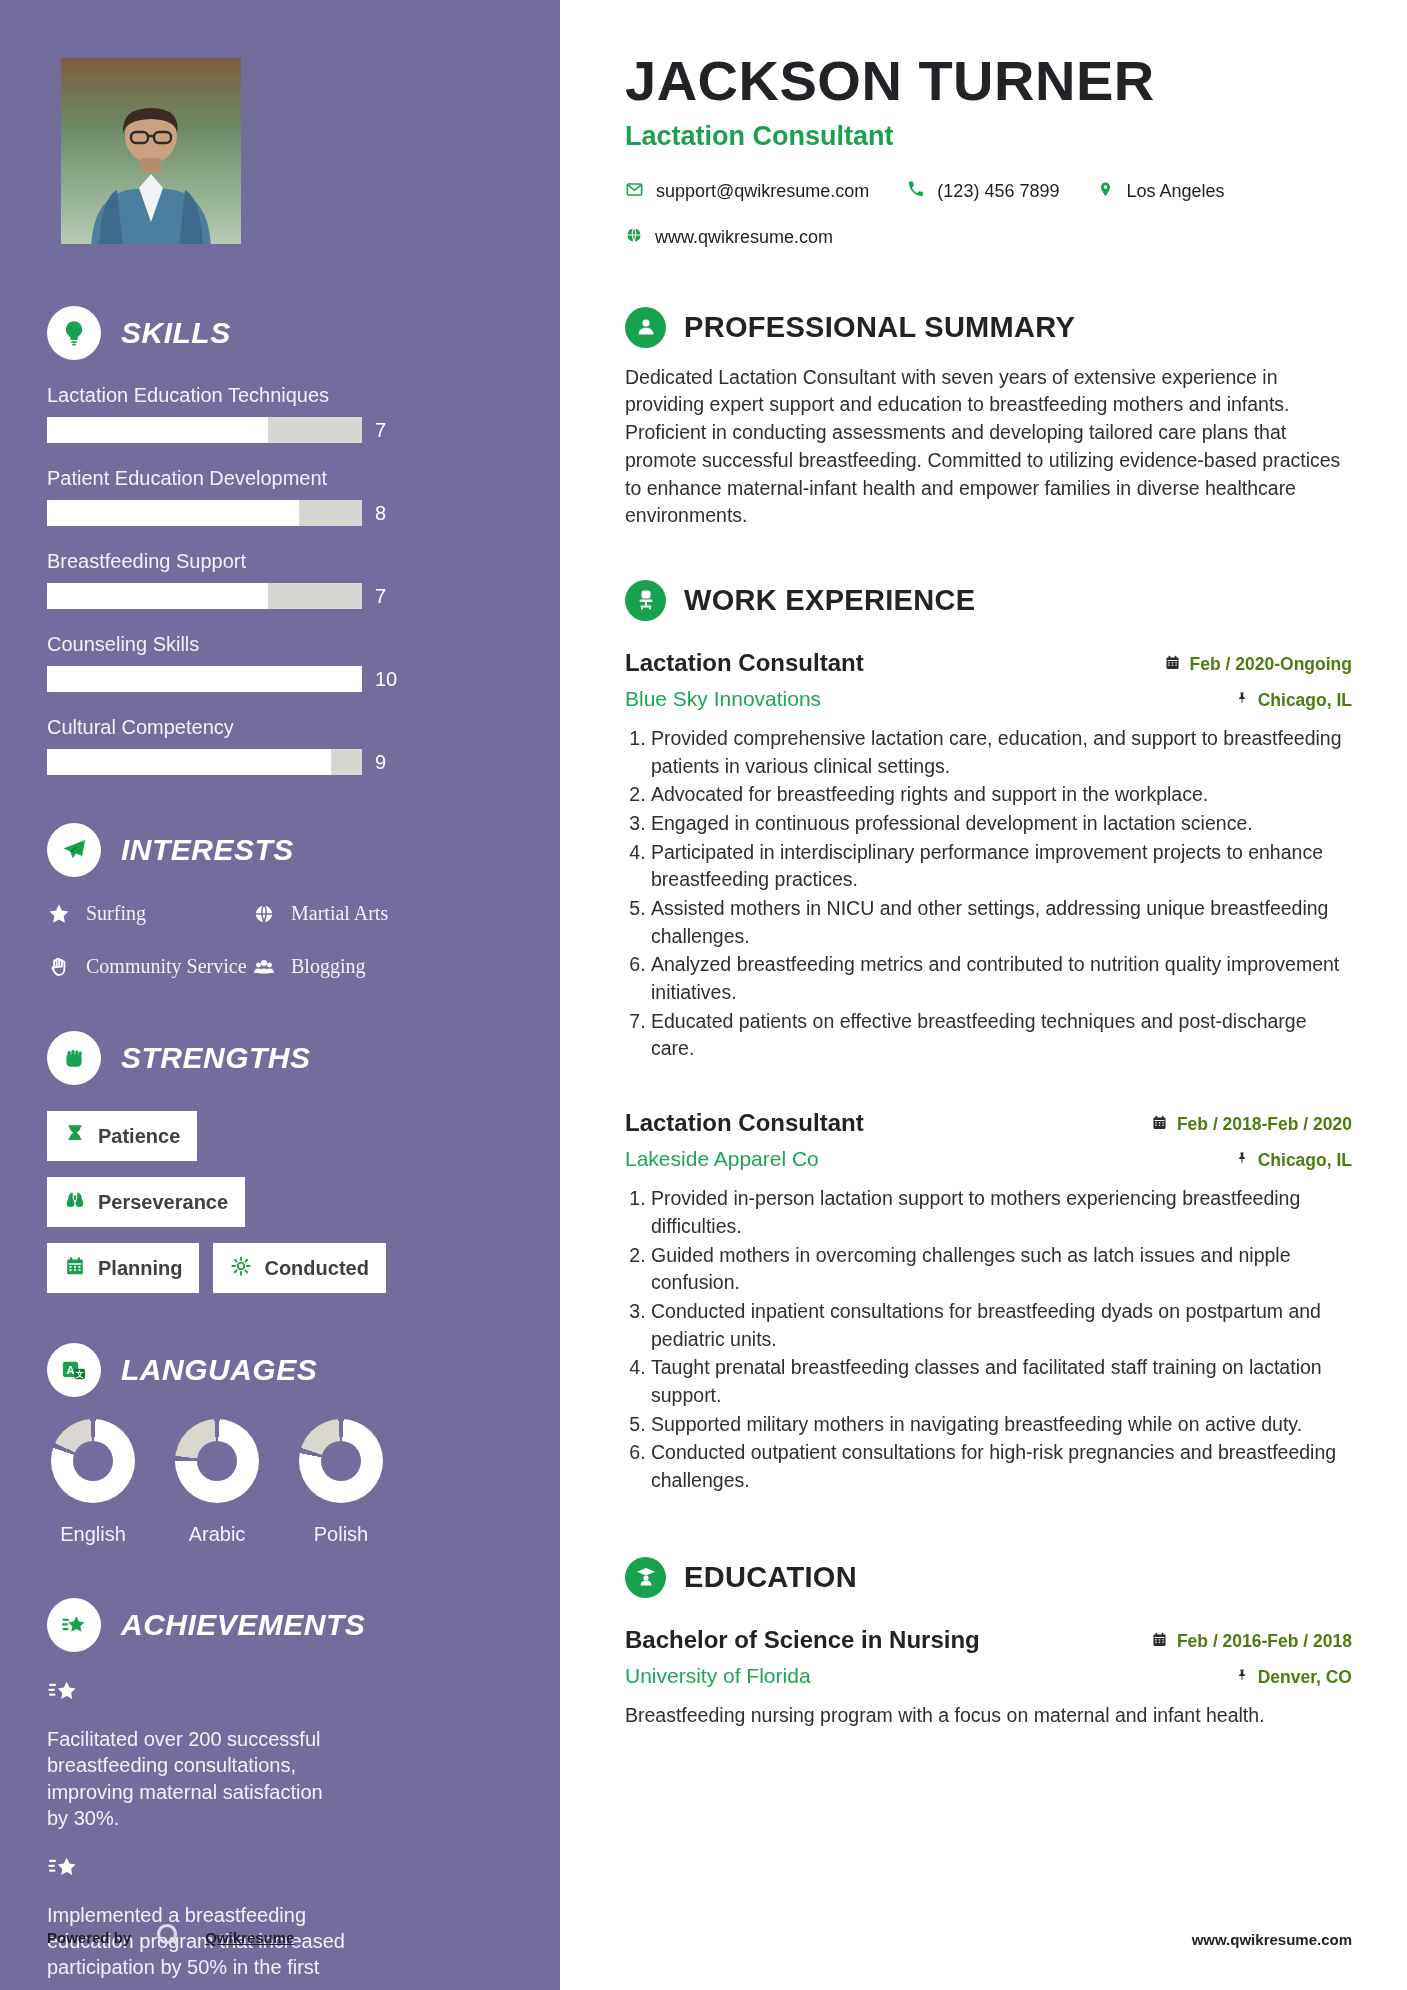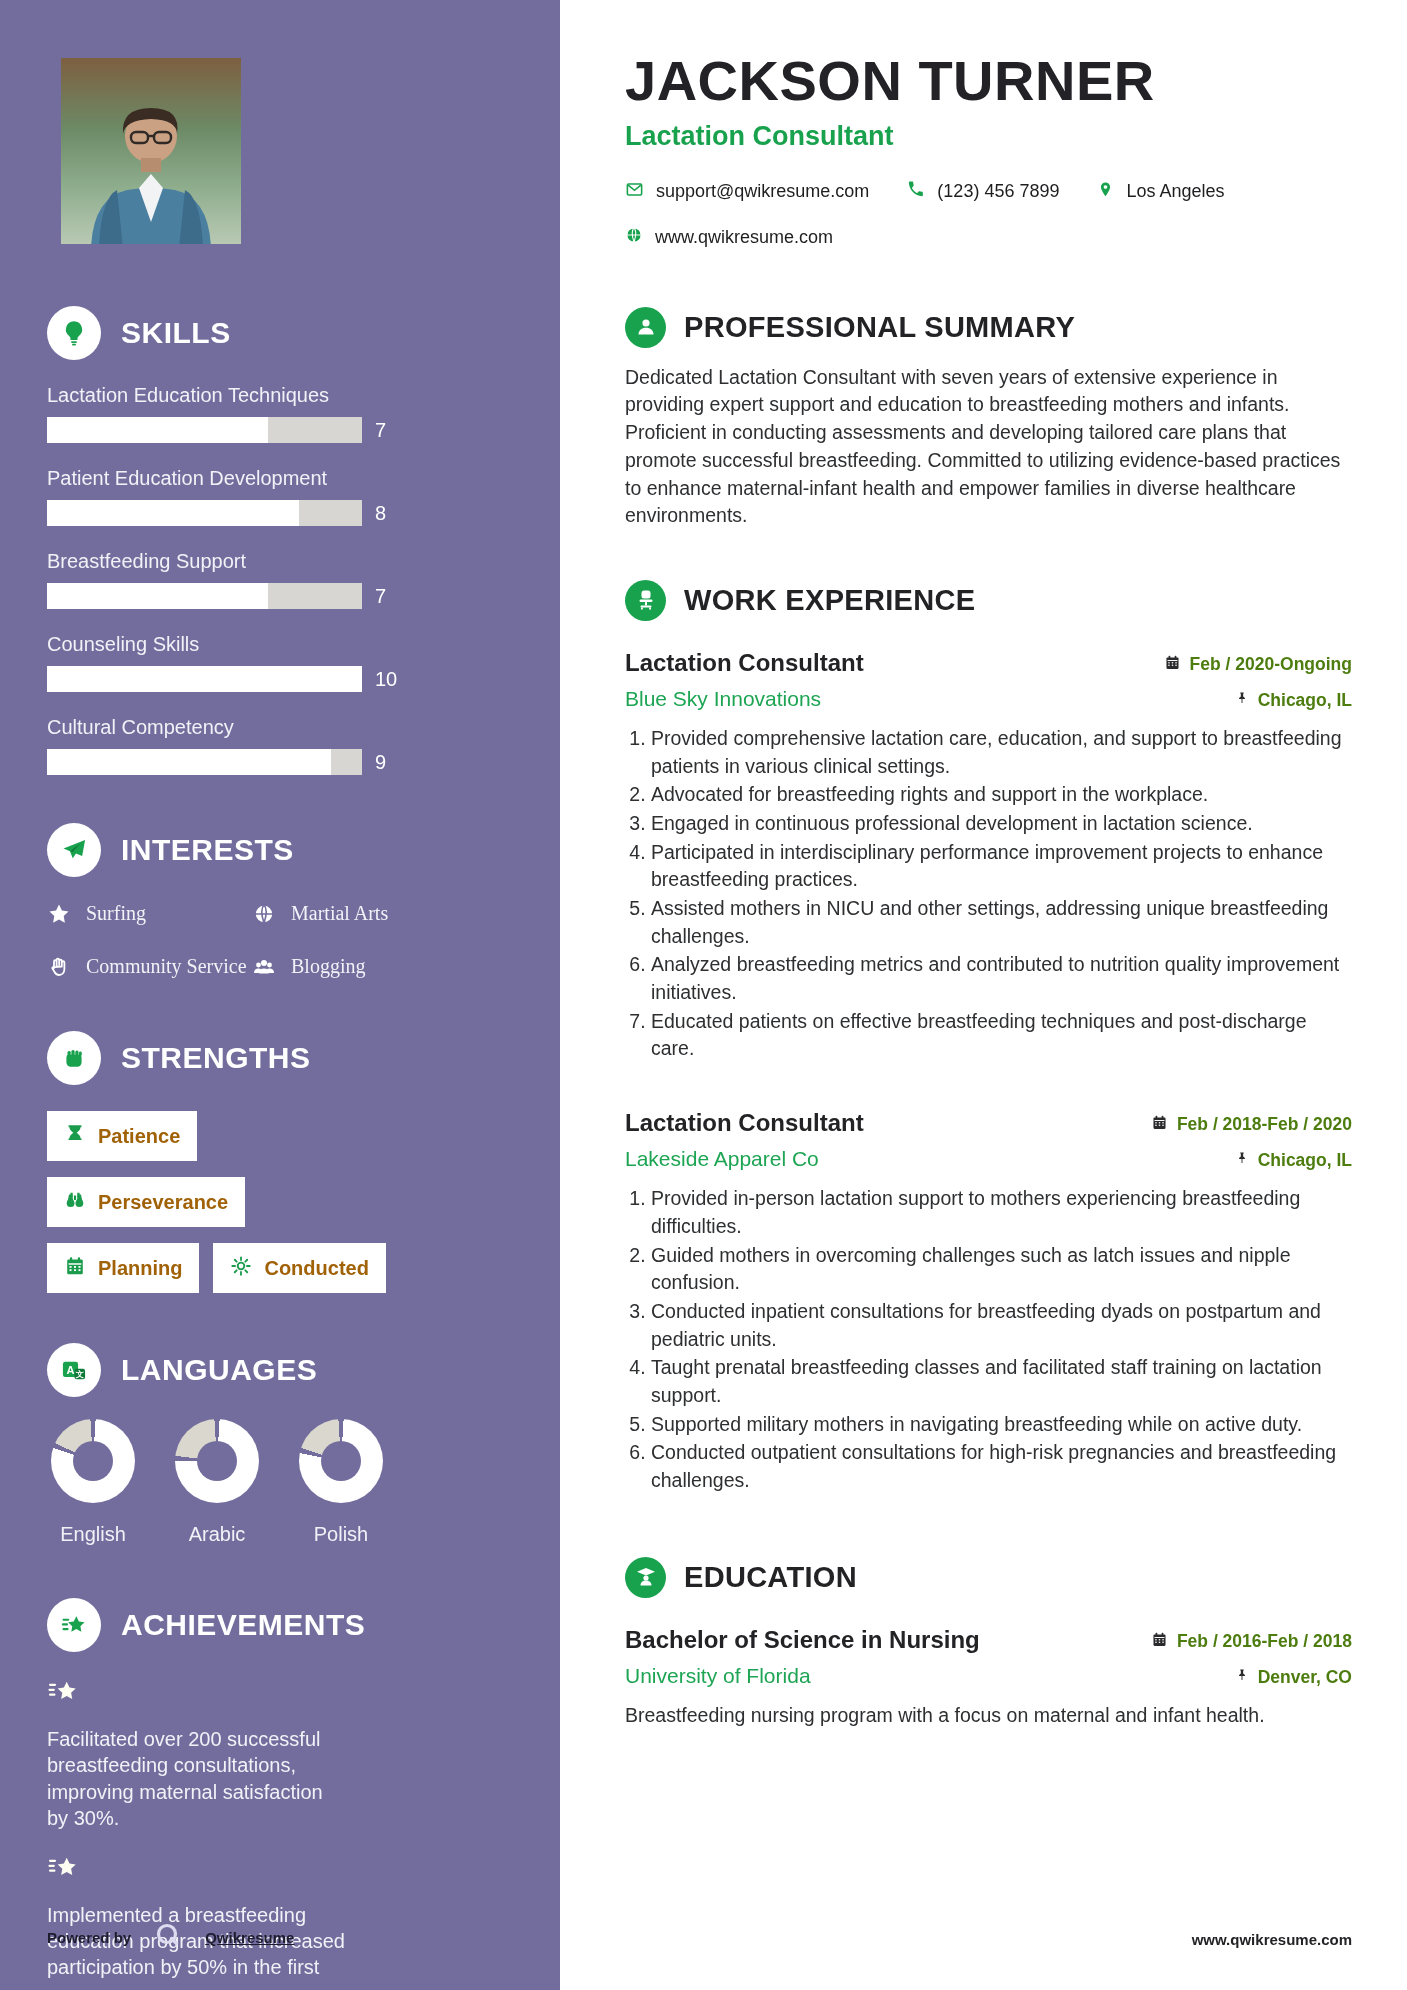--- a/index.html
+++ b/index.html
@@ -7,21 +7,21 @@
   .page{width:1407px;height:1990px;position:relative;display:flex;overflow:hidden;background:#ffffff;}
 
   
   .sidebar{width:560px;min-width:560px;background:#736D9D;position:relative;color:#fff;}
   .photo{width:180px;height:186px;margin:58px 0 0 61px;background:linear-gradient(180deg,#7d5f40 0%,#6d8a66 38%,#8fae8e 70%,#b9c9b4 100%);position:relative;overflow:hidden;}
   .photo svg{position:absolute;bottom:-4px;left:0;}
 
   .side-section{margin-left:47px;margin-right:40px;}
   .side-header{display:flex;align-items:center;gap:20px;}
   .side-icon{width:54px;height:54px;border-radius:50%;background:#ffffff;display:flex;align-items:center;justify-content:center;flex:0 0 54px;}
-  .side-title{font-size:30px;font-weight:bold;color:#ffffff;letter-spacing:.5px;}
+  .side-title{font-size:30px;font-weight:bold;color:#ffffff;letter-spacing:.5px;font-style:italic;}
 
   
   .skills{margin-top:62px;}
   .skill-item{margin-top:24px;}
   .skill-item:first-of-type{margin-top:28px;}
   .skill-label{font-size:20px;color:#f2f1f7;margin-bottom:10px;}
   .bar-row{display:flex;align-items:center;gap:13px;}
   .bar{width:315px;height:26px;background:#D8D6D2;flex:0 0 315px;}
   .fill{height:100%;background:#ffffff;}
   .skill-value{font-size:20px;color:#ffffff;}
@@ -29,21 +29,21 @@
   
   .interests{margin-top:48px;}
   .interest-grid{margin-top:24px;display:grid;grid-template-columns:205px auto;row-gap:22px;}
   .interest-item{display:flex;gap:15px;align-items:flex-start;font-size:20px;color:#f2f1f7;line-height:1.25;font-family:Liberation Serif, serif;}
   .interest-item .ico{flex:0 0 24px;margin-top:1px;}
 
   
   .strengths{margin-top:46px;}
   .chips{margin-top:26px;width:360px;}
   .chip{display:inline-flex;align-items:center;gap:12px;background:#ffffff;padding:12px 17px;margin:0 14px 16px 0;}
-  .chip .label{color:#a16207;font-size:20px;font-weight:bold;}
+  .chip .label{color:#404040;font-size:20px;font-weight:bold;}
 
   
   .languages{margin-top:34px;}
   .donut-row{display:flex;gap:32px;margin-top:22px;}
   .lang{width:92px;display:flex;flex-direction:column;align-items:center;}
   .donut{width:84px;height:84px;border-radius:50%;position:relative;}
   .donut .hole{position:absolute;left:22px;top:22px;width:40px;height:40px;border-radius:50%;background:#736D9D;}
   .lang-label{margin-top:20px;font-size:20px;color:#f2f1f7;}
 
   

